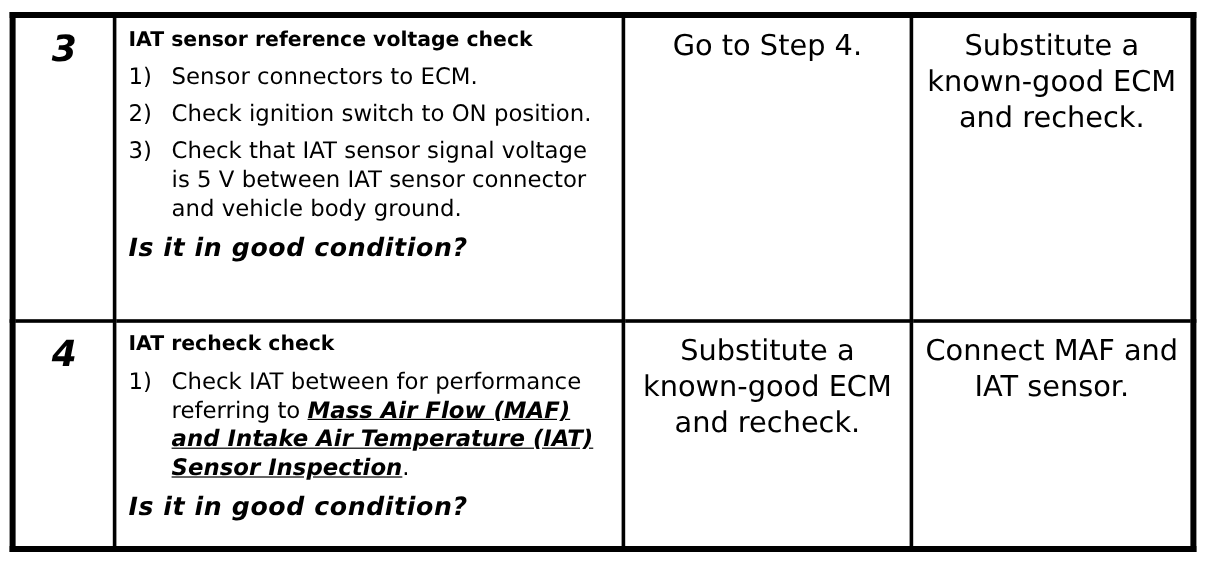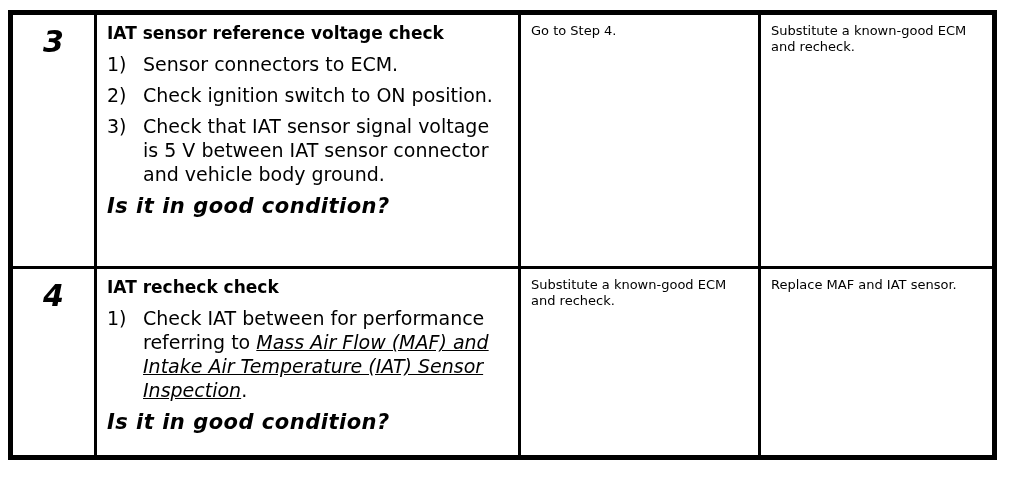--- a/index.html
+++ b/index.html
@@ -57,25 +57,26 @@
   .li-num { flex: 0 0 36px; }
   .li-text { flex: 1 1 auto; }
   .question {
     font-size: 21px;
     font-weight: bold;
     font-style: italic;
     margin-top: 2px;
     letter-spacing: 0.5px;
   }
   .result-text {
-    font-size: 13px;
+    font-size: 24px;
     line-height: 1.26;
+    text-align: center;
   }
   .ref-link {
-    font-weight: normal;
+    font-weight: bold;
     font-style: italic;
     text-decoration: underline;
     color: #000000;
     cursor: pointer;
   }
 </style>
 </head>
 <body>
 
 <div class="page">
@@ -122,18 +123,18 @@
               <span class="li-num">1)</span>
               <span class="li-text"><span>Check IAT between for performance referring to </span><a class="ref-link">Mass Air Flow (MAF) and Intake Air Temperature (IAT) Sensor Inspection</a><span>.</span></span>
             </li>
           </ul>
           <div class="question">Is it in good condition?</div>
         </td>
         <td class="c-yes">
           <div class="result-text">Substitute a known-good ECM and recheck.</div>
         </td>
         <td class="c-no">
-          <div class="result-text">Replace MAF and IAT sensor.</div>
+          <div class="result-text">Connect MAF and IAT sensor.</div>
         </td>
       </tr>
     </tbody>
   </table>
 </div>
 
 </body></html>

